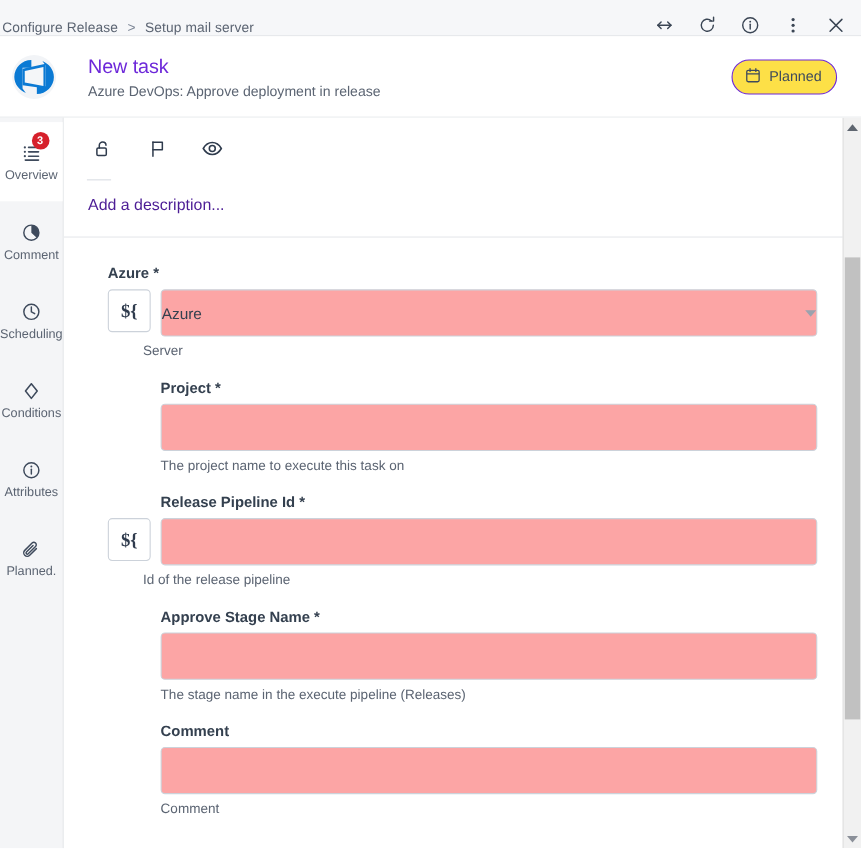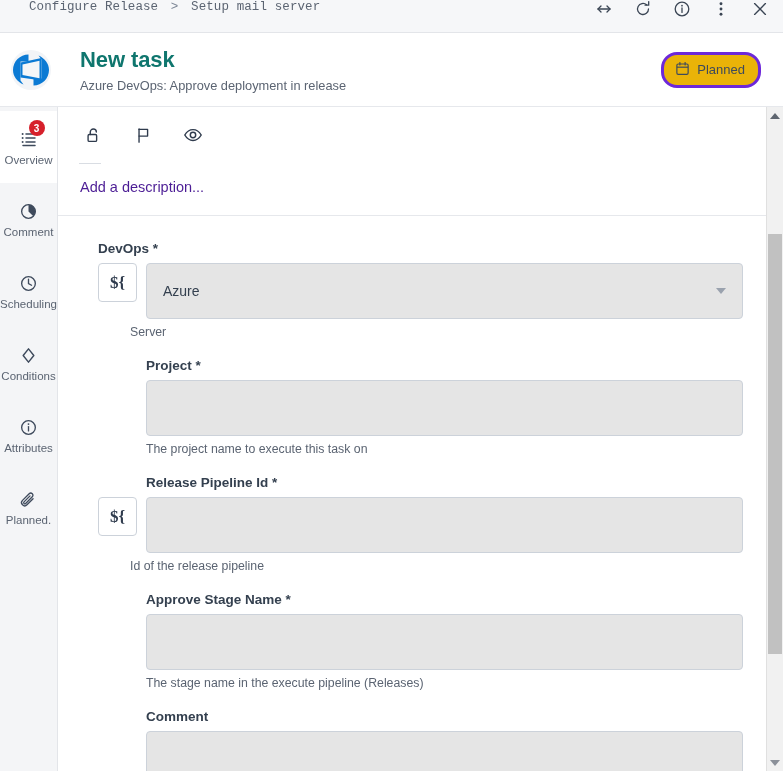--- a/index.html
+++ b/index.html
@@ -12,23 +12,22 @@
     background: #ffffff;
     color: #4a5568;
   }
 
   
   .titlebar {
     height: 33px;
     background: #f6f7f9;
     border-bottom: 1px solid #e3e5e9;
     display: flex;
-    align-items: flex-start;
-    padding: 0 14px 0 29px;
-    font-family: Liberation Mono, monospace;
+    align-items: flex-end;
+    padding: 0 14px 0 2px;
   }
   .breadcrumb {
     font-size: 12.5px;
     color: #5b6472;
     white-space: nowrap;
     letter-spacing: 0.1px;
   }
   .breadcrumb .sep { margin: 0 5px; color: #7c8696; }
   .titlebar-actions {
     margin-left: auto;
@@ -54,41 +53,41 @@
     padding: 0 22px 0 0;
     position: relative;
   }
   .logo {
     width: 62px;
     display: flex; align-items: center; justify-content: center;
     flex: none;
   }
   .header-text { padding-left: 18px; flex: 1; min-width: 0; }
   .task-title {
-    font-size: 22px;
-    font-weight: bold;
-    color: #0f766e;
+    font-size: 18px;
+    font-weight: normal;
+    color: #6d28d9;
     line-height: 1.3;
     letter-spacing: -0.1px;
   }
   .task-subtitle {
     font-size: 12.8px;
     color: #5b6472;
     margin-top: 3px;
   }
   .status-badge {
     display: inline-flex;
     align-items: center;
     gap: 7px;
-    border: 3px solid #6d28d9;
+    border: 1px solid #6d28d9;
     border-radius: 16px;
     padding: 6px 13px 6px 11px;
     font-size: 13px;
     color: #3e4a5c;
-    background: #eab308;
+    background: #fde047;
     cursor: pointer;
     flex: none;
   }
 
   
   .body {
     display: flex;
     height: calc(772px - 33px - 75px);
     position: relative;
   }
@@ -203,27 +202,27 @@
     display: flex; align-items: center; justify-content: center;
     font-family: "Liberation Serif", serif;
     font-size: 17px;
     font-weight: bold;
     color: #2f3b4d;
     cursor: pointer;
     flex: none;
   }
   .control {
     flex: 1;
-    height: 56px;
+    height: 43px;
     border: 1px solid #ccd2da;
     border-radius: 4px;
-    background: #e5e5e5;
+    background: #fca5a5;
     display: flex;
     align-items: center;
-    padding: 0 16px;
+    padding: 0 0;
     font-size: 14px;
     color: #34404f;
     cursor: text;
   }
   .control.select { cursor: pointer; }
   .control .caret {
     margin-left: auto;
     width: 0; height: 0;
     border-left: 5px solid transparent;
     border-right: 5px solid transparent;
@@ -448,21 +447,21 @@
 
     <div class="desc-area">
       <div class="desc-placeholder">Add a description...</div>
     </div>
 
     <div class="hr"></div>
 
     <div class="form">
 
       <div class="field">
-        <label class="field-label">DevOps *</label>
+        <label class="field-label">Azure *</label>
         <div class="field-row">
           <div class="var-btn">${</div>
           <div class="control select">
             <span>Azure</span>
             <span class="caret"></span>
           </div>
         </div>
         <div class="helper">Server</div>
       </div>
 

